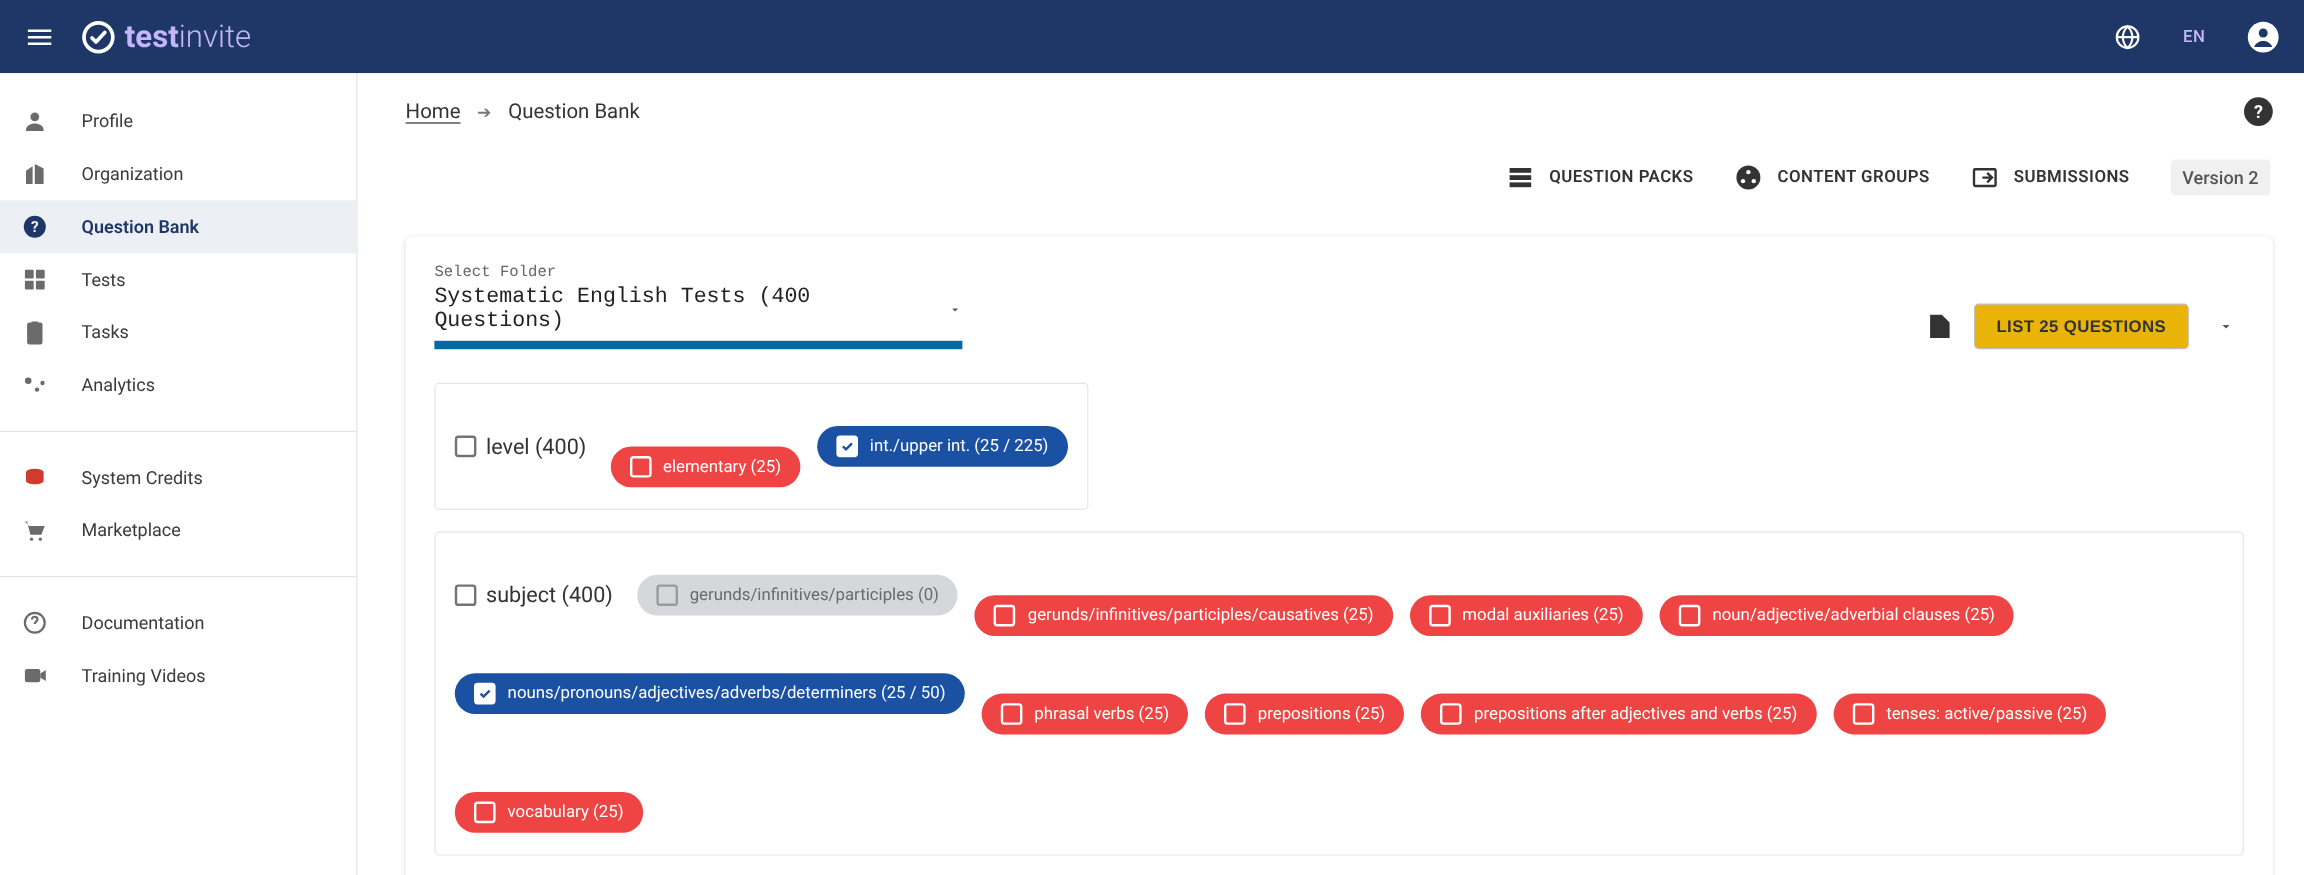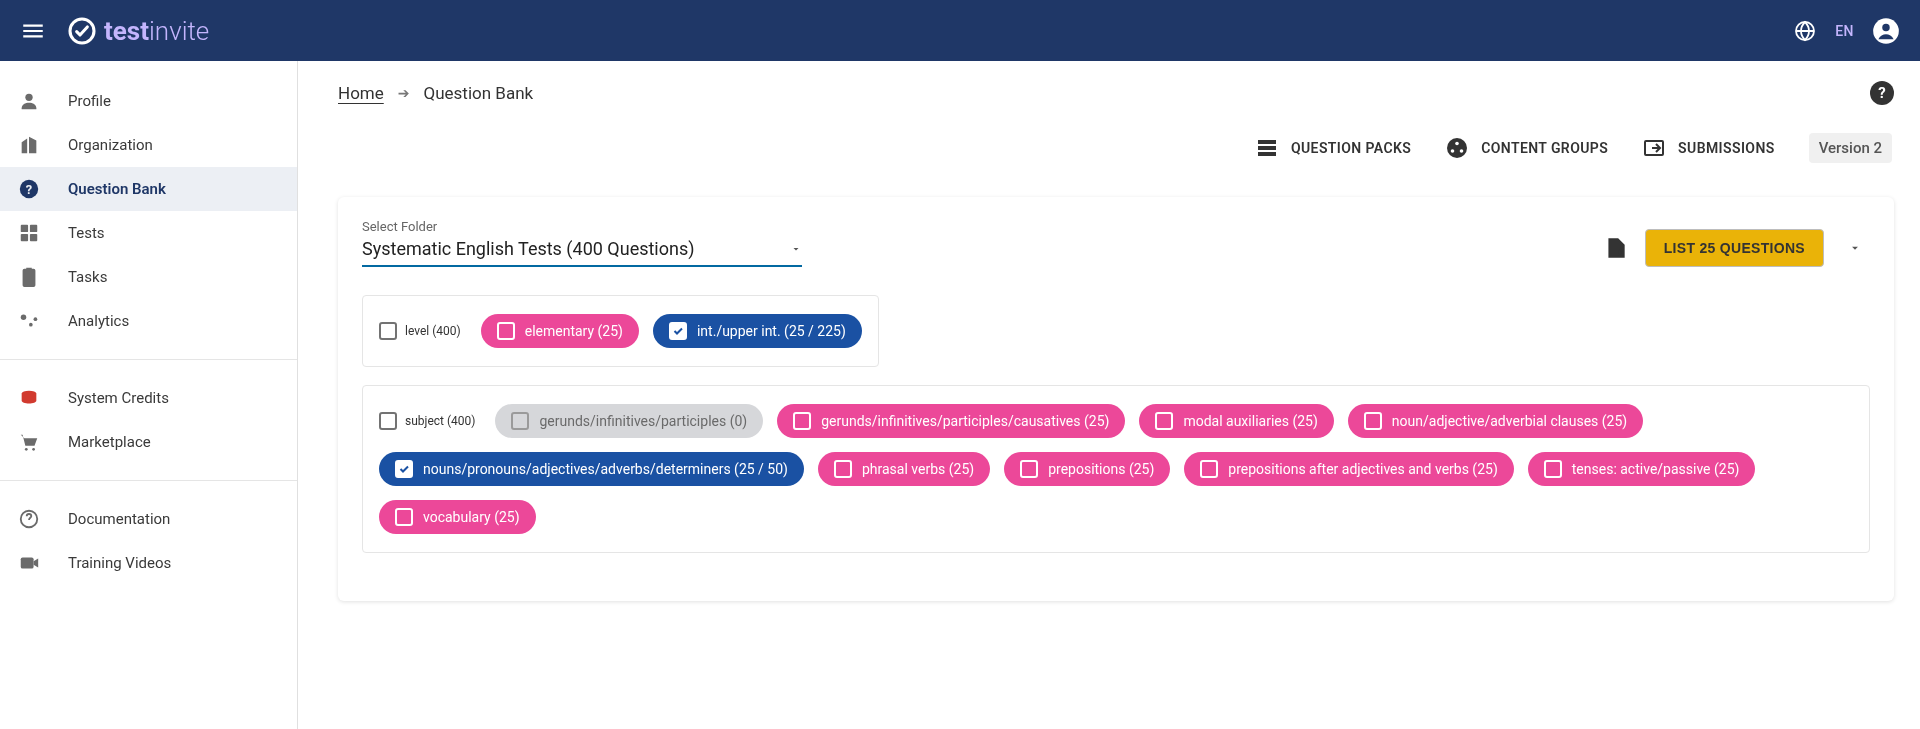--- a/index.html
+++ b/index.html
@@ -3,52 +3,52 @@
 <meta charset="utf-8">
 <style>
   * { box-sizing: border-box; margin: 0; padding: 0; }
   body { font-family: -apple-system, BlinkMacSystemFont, "Segoe UI", Roboto, Helvetica, Arial, sans-serif; background: #fff; color: #333; }
   .header { background: #1f3767; height: 61px; display: flex; align-items: center; padding: 0 20px; color: #c4b5fd; }
   .menu-icon { cursor: pointer; margin-right: 20px; }
   .logo { display: flex; align-items: center; font-size: 26px; font-weight: 300; }
   .logo svg { margin-right: 6px; }
   .logo .bold { font-weight: 700; }
   .header-spacer { flex: 1; }
-  .header-right { display: flex; align-items: center; gap: 18px; }
+  .header-right { display: flex; align-items: center; gap: 34px; }
   .lang { font-size: 14px; font-weight: 500; letter-spacing: 0.5px; }
   .container { display: flex; min-height: calc(729px - 61px); }
   .sidebar { width: 298px; background: #fff; border-right: 1px solid #e0e0e0; padding-top: 18px; }
   .side-item { display: flex; align-items: center; height: 44px; padding: 0 18px; cursor: pointer; font-size: 15px; color: #3a3a3a; }
   .side-item.active { background: #eceff4; color: #1f3767; font-weight: 600; }
   .side-item .icon-wrap { width: 50px; display: flex; align-items: center; color: #6b6b6b; }
   .side-item.active .icon-wrap { color: #1f3767; }
   .side-divider { height: 1px; background: #e5e5e5; margin: 16px 0; }
   .credits-icon { color: #d13a2f !important; }
   .main { flex: 1; background: #fff; padding: 20px 26px 30px 40px; position: relative; }
   .breadcrumb-row { display: flex; align-items: center; justify-content: space-between; margin-bottom: 28px; }
   .breadcrumb { display: flex; align-items: center; gap: 14px; font-size: 17px; color: #333; }
   .breadcrumb a { color: #333; text-decoration: underline; text-underline-offset: 4px; }
   .breadcrumb .arrow { color: #777; font-size: 14px; }
   .help-btn { width: 24px; height: 24px; border-radius: 50%; background: #333; color: #fff; display: flex; align-items: center; justify-content: center; font-size: 15px; font-weight: 700; cursor: pointer; }
   .toolbar { display: flex; align-items: center; justify-content: flex-end; gap: 34px; margin-bottom: 34px; padding-right: 2px; }
   .tool-link { display: flex; align-items: center; gap: 12px; font-size: 14px; font-weight: 600; letter-spacing: 0.4px; color: #333; cursor: pointer; }
   .version { font-size: 15px; font-weight: 500; color: #555; background: #f0f0f0; padding: 6px 10px; border-radius: 4px; }
   .card { background: #fff; border-radius: 6px; box-shadow: 0 1px 4px rgba(0,0,0,0.12); padding: 22px 24px 30px 24px; }
   .card-top { display: flex; align-items: flex-end; justify-content: space-between; margin-bottom: 28px; }
-  .folder-field { width: 440px; border-bottom: 2px solid #0369a1; padding-bottom: 6px; position: relative; }
+  .folder-field { width: 440px; border-bottom: 7px solid #0369a1; padding-bottom: 6px; position: relative; font-family: Liberation Mono, monospace; }
   .folder-label { font-size: 13px; color: #666; margin-bottom: 4px; }
   .folder-value { font-size: 18px; color: #222; display: flex; justify-content: space-between; align-items: center; }
   .card-top-right { display: flex; align-items: center; gap: 16px; }
   .btn-outline { border: 1px solid #bdbdbd; background: #eab308; padding: 10px 18px; font-size: 14px; font-weight: 600; letter-spacing: 0.3px; color: #333; border-radius: 4px; cursor: pointer; }
   .dropdown-caret { padding: 10px 8px; cursor: pointer; color: #555; }
   .filter-box { border: 1px solid #e5e5e5; border-radius: 4px; padding: 18px 16px; margin-bottom: 18px; display: flex; align-items: center; flex-wrap: wrap; gap: 14px; }
   .filter-box.inline { display: inline-flex; }
-  .filter-head { display: flex; align-items: center; gap: 8px; font-size: 12px; color: #333; margin-right: 6px; }
+  .filter-head { display: flex; align-items: center; gap: 8px; font-size: 18px; color: #333; margin-right: 6px; }
   .chip { display: inline-flex; align-items: center; gap: 10px; border-radius: 999px; padding: 8px 16px; font-size: 14px; color: #fff; cursor: pointer; white-space: nowrap; }
-  .chip.gray { background: #ec4899; }
+  .chip.gray { background: #ef4444; margin-top: 34px; }
   .chip.light { background: #d6d7da; color: #6a6a6a; }
   .chip.blue { background: #1a51a3; }
   .chip .box { width: 18px; height: 18px; border: 2px solid #fff; border-radius: 3px; display: inline-flex; align-items: center; justify-content: center; flex-shrink: 0; }
   .chip.light .box { border-color: #9a9a9a; }
   .chip.blue .box { background: #fff; border-color: #fff; }
   .chk-outer { width: 18px; height: 18px; border: 2px solid rgba(0,0,0,0.55); border-radius: 3px; display: inline-block; flex-shrink: 0; }
   svg { display: block; }
 </style>
 </head>
 <body>

